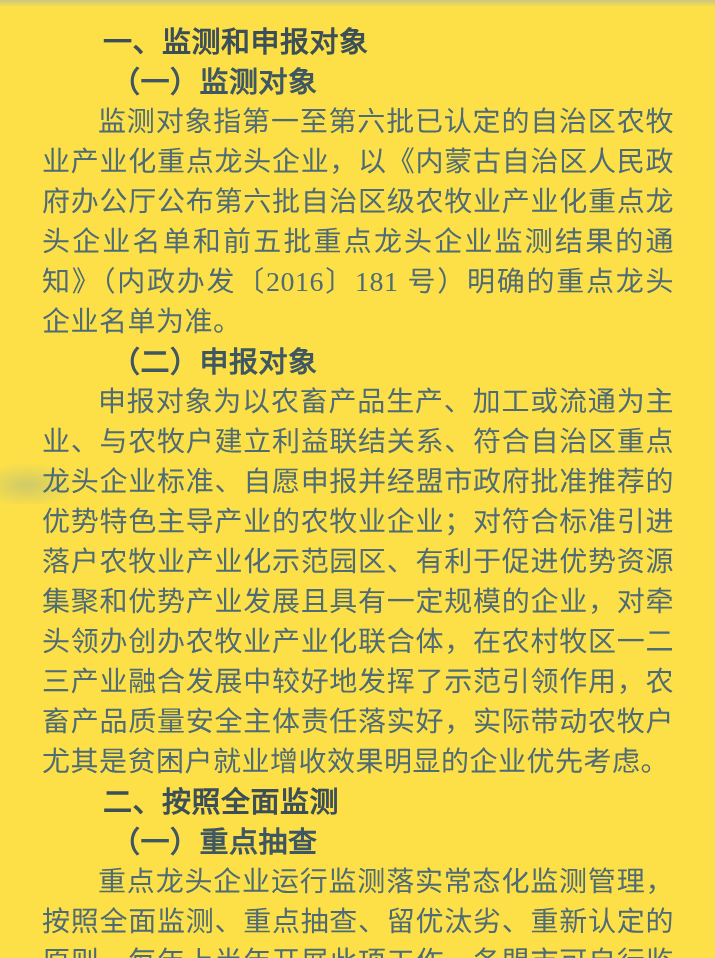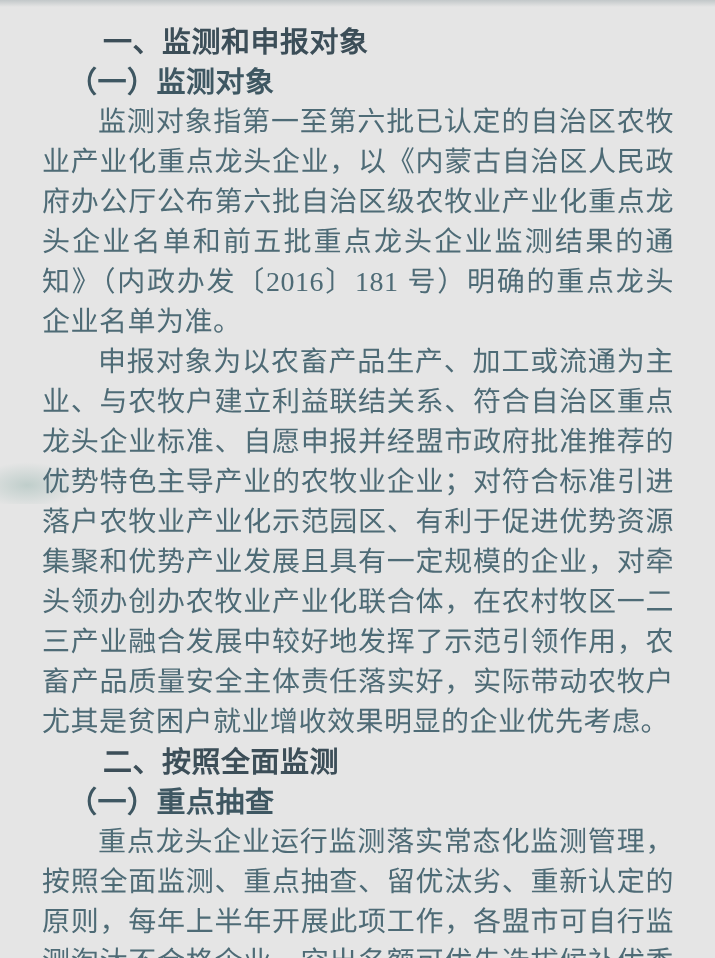--- a/index.html
+++ b/index.html
@@ -4,21 +4,21 @@
 <style>
   html, body {
     margin: 0;
     padding: 0;
     background: #ffffff;
   }
   .page {
     position: relative;
     width: 715px;
     height: 958px;
-    background: #e5e5e5;
+    background: #fde047;
     overflow: hidden;
     box-sizing: border-box;
     padding: 22px 41px 0 42px;
     font-family: "Liberation Serif", "DejaVu Serif", serif;
   }
   
   .top-edge {
     position: absolute;
     left: 0; top: 0;
     width: 100%; height: 7px;
@@ -47,39 +47,40 @@
     font-weight: bold;
     font-size: 29px;
     color: #3c4e58;
     margin-left: 61px;
   }
   .heading2 {
     font-family: "Liberation Serif", "DejaVu Serif", serif;
     font-weight: bold;
     font-size: 29px;
     color: #3e5762;
-    margin-left: 26px;
+    margin-left: 69px;
   }
   .paragraph {
     font-size: 28px;
     color: #4e6b76;
     text-indent: 2em;
     text-align: justify;
     text-justify: inter-character;
   }
 </style>
 </head>
 <body>
 
 <div class="page">
   <div class="top-edge"></div>
   <div class="smudge"></div>
   <main class="content">
       <div class="sec heading1">一、监测和申报对象</div>
       <div class="sec heading2">（一）监测对象</div>
       <div class="sec paragraph">监测对象指第一至第六批已认定的自治区农牧业产业化重点龙头企业，以《内蒙古自治区人民政府办公厅公布第六批自治区级农牧业产业化重点龙头企业名单和前五批重点龙头企业监测结果的通知》（内政办发〔2016〕181 号）明确的重点龙头企业名单为准。</div>
+      <div class="sec heading2">（二）申报对象</div>
       <div class="sec paragraph">申报对象为以农畜产品生产、加工或流通为主业、与农牧户建立利益联结关系、符合自治区重点龙头企业标准、自愿申报并经盟市政府批准推荐的优势特色主导产业的农牧业企业；对符合标准引进落户农牧业产业化示范园区、有利于促进优势资源集聚和优势产业发展且具有一定规模的企业，对牵头领办创办农牧业产业化联合体，在农村牧区一二三产业融合发展中较好地发挥了示范引领作用，农畜产品质量安全主体责任落实好，实际带动农牧户尤其是贫困户就业增收效果明显的企业优先考虑。</div>
       <div class="sec heading1">二、按照全面监测</div>
       <div class="sec heading2">（一）重点抽查</div>
       <div class="sec paragraph">重点龙头企业运行监测落实常态化监测管理，按照全面监测、重点抽查、留优汰劣、重新认定的原则，每年上半年开展此项工作，各盟市可自行监测淘汰不合格企业，空出名额可优先选拔候补优秀企业适时递补。</div>
     </main>
 
 </div>
 
 </body></html>

